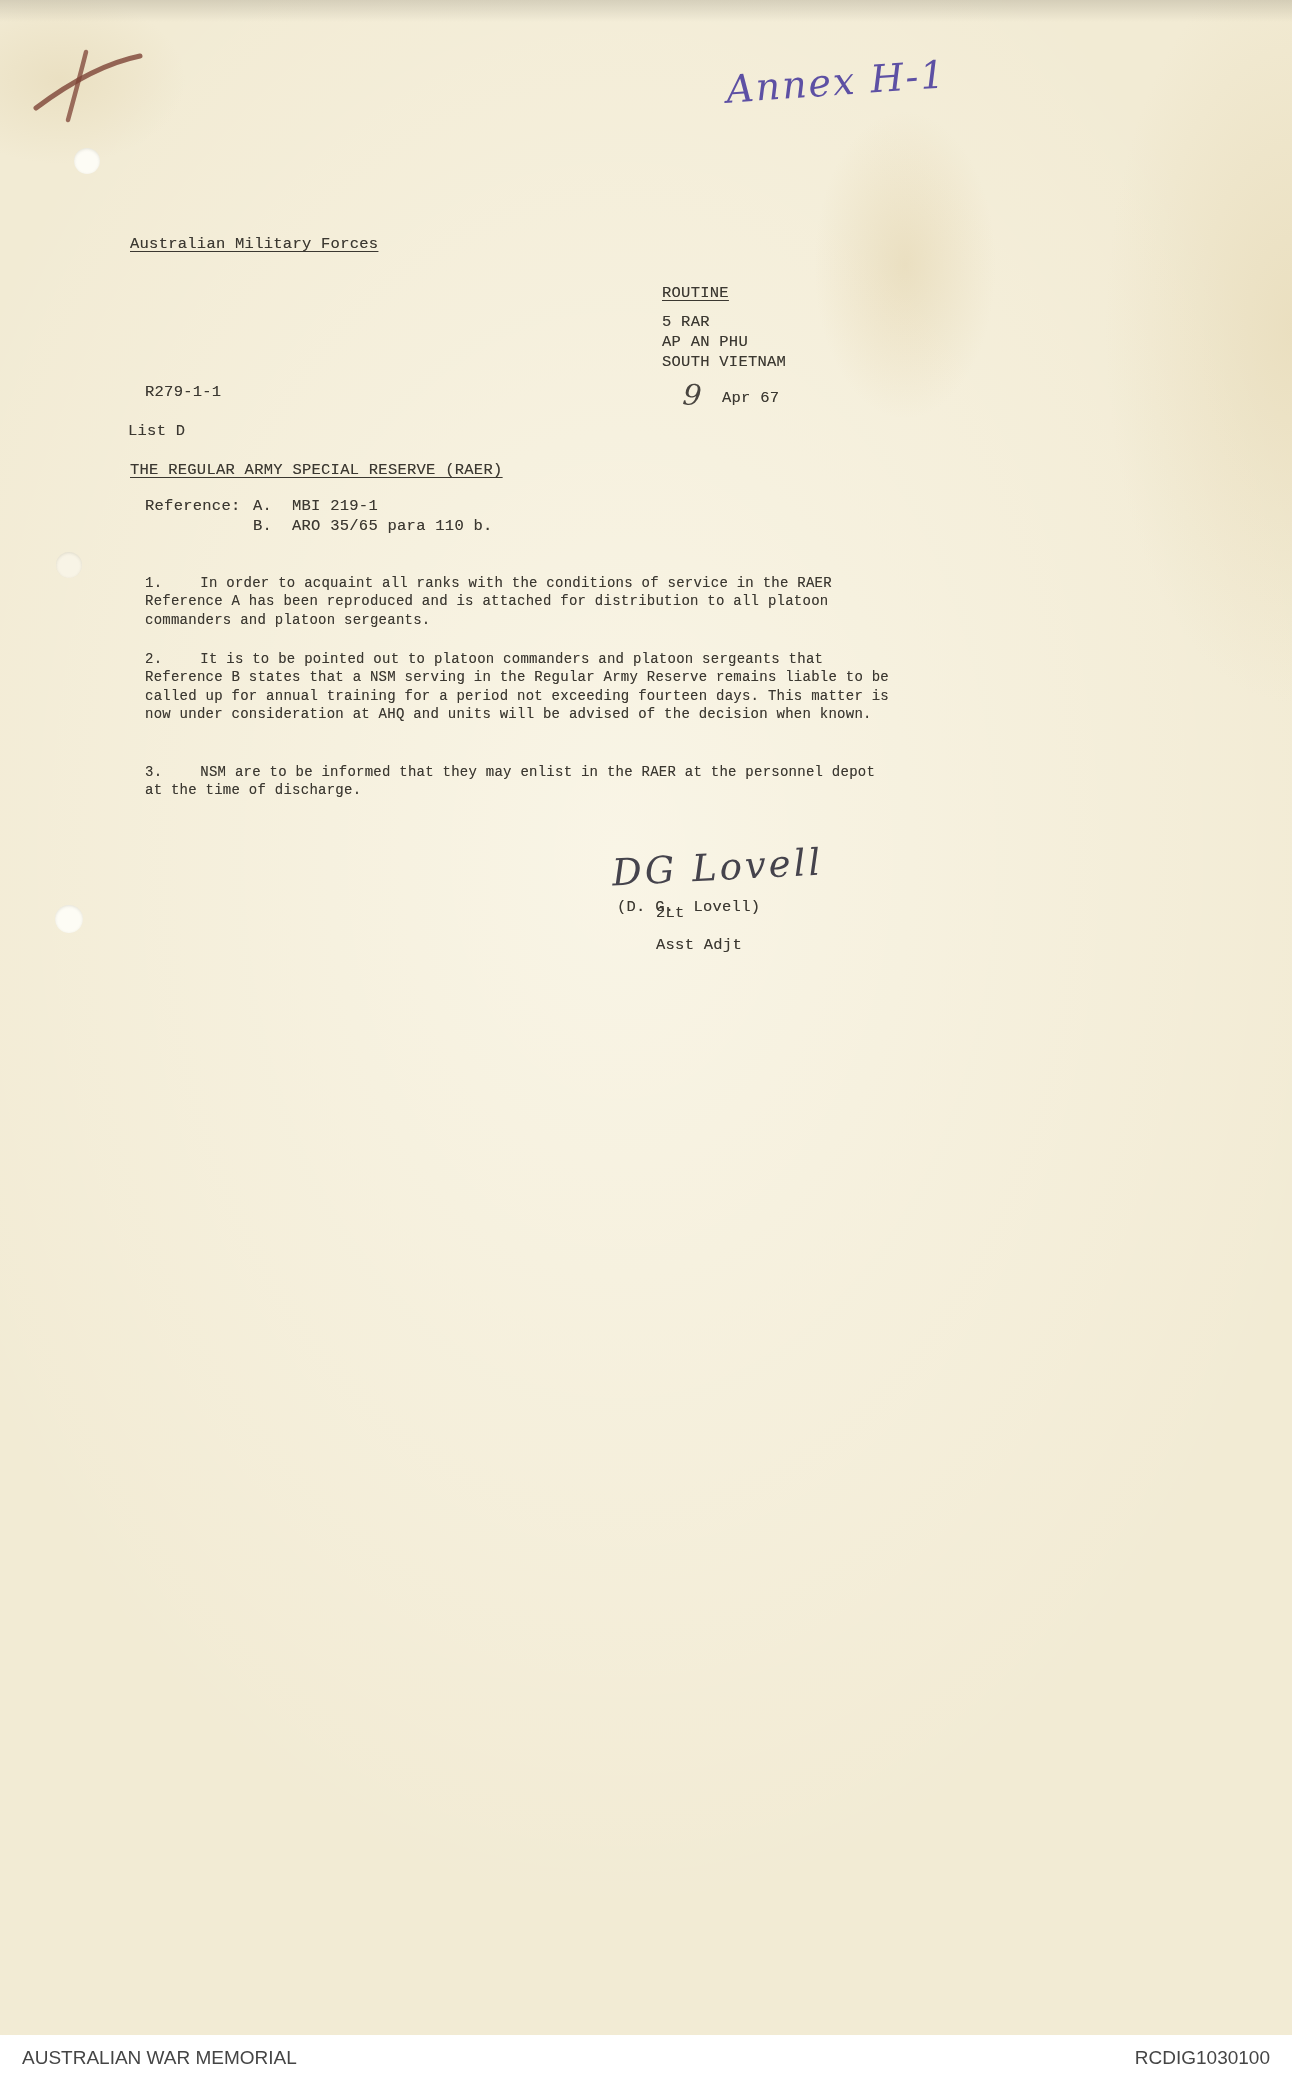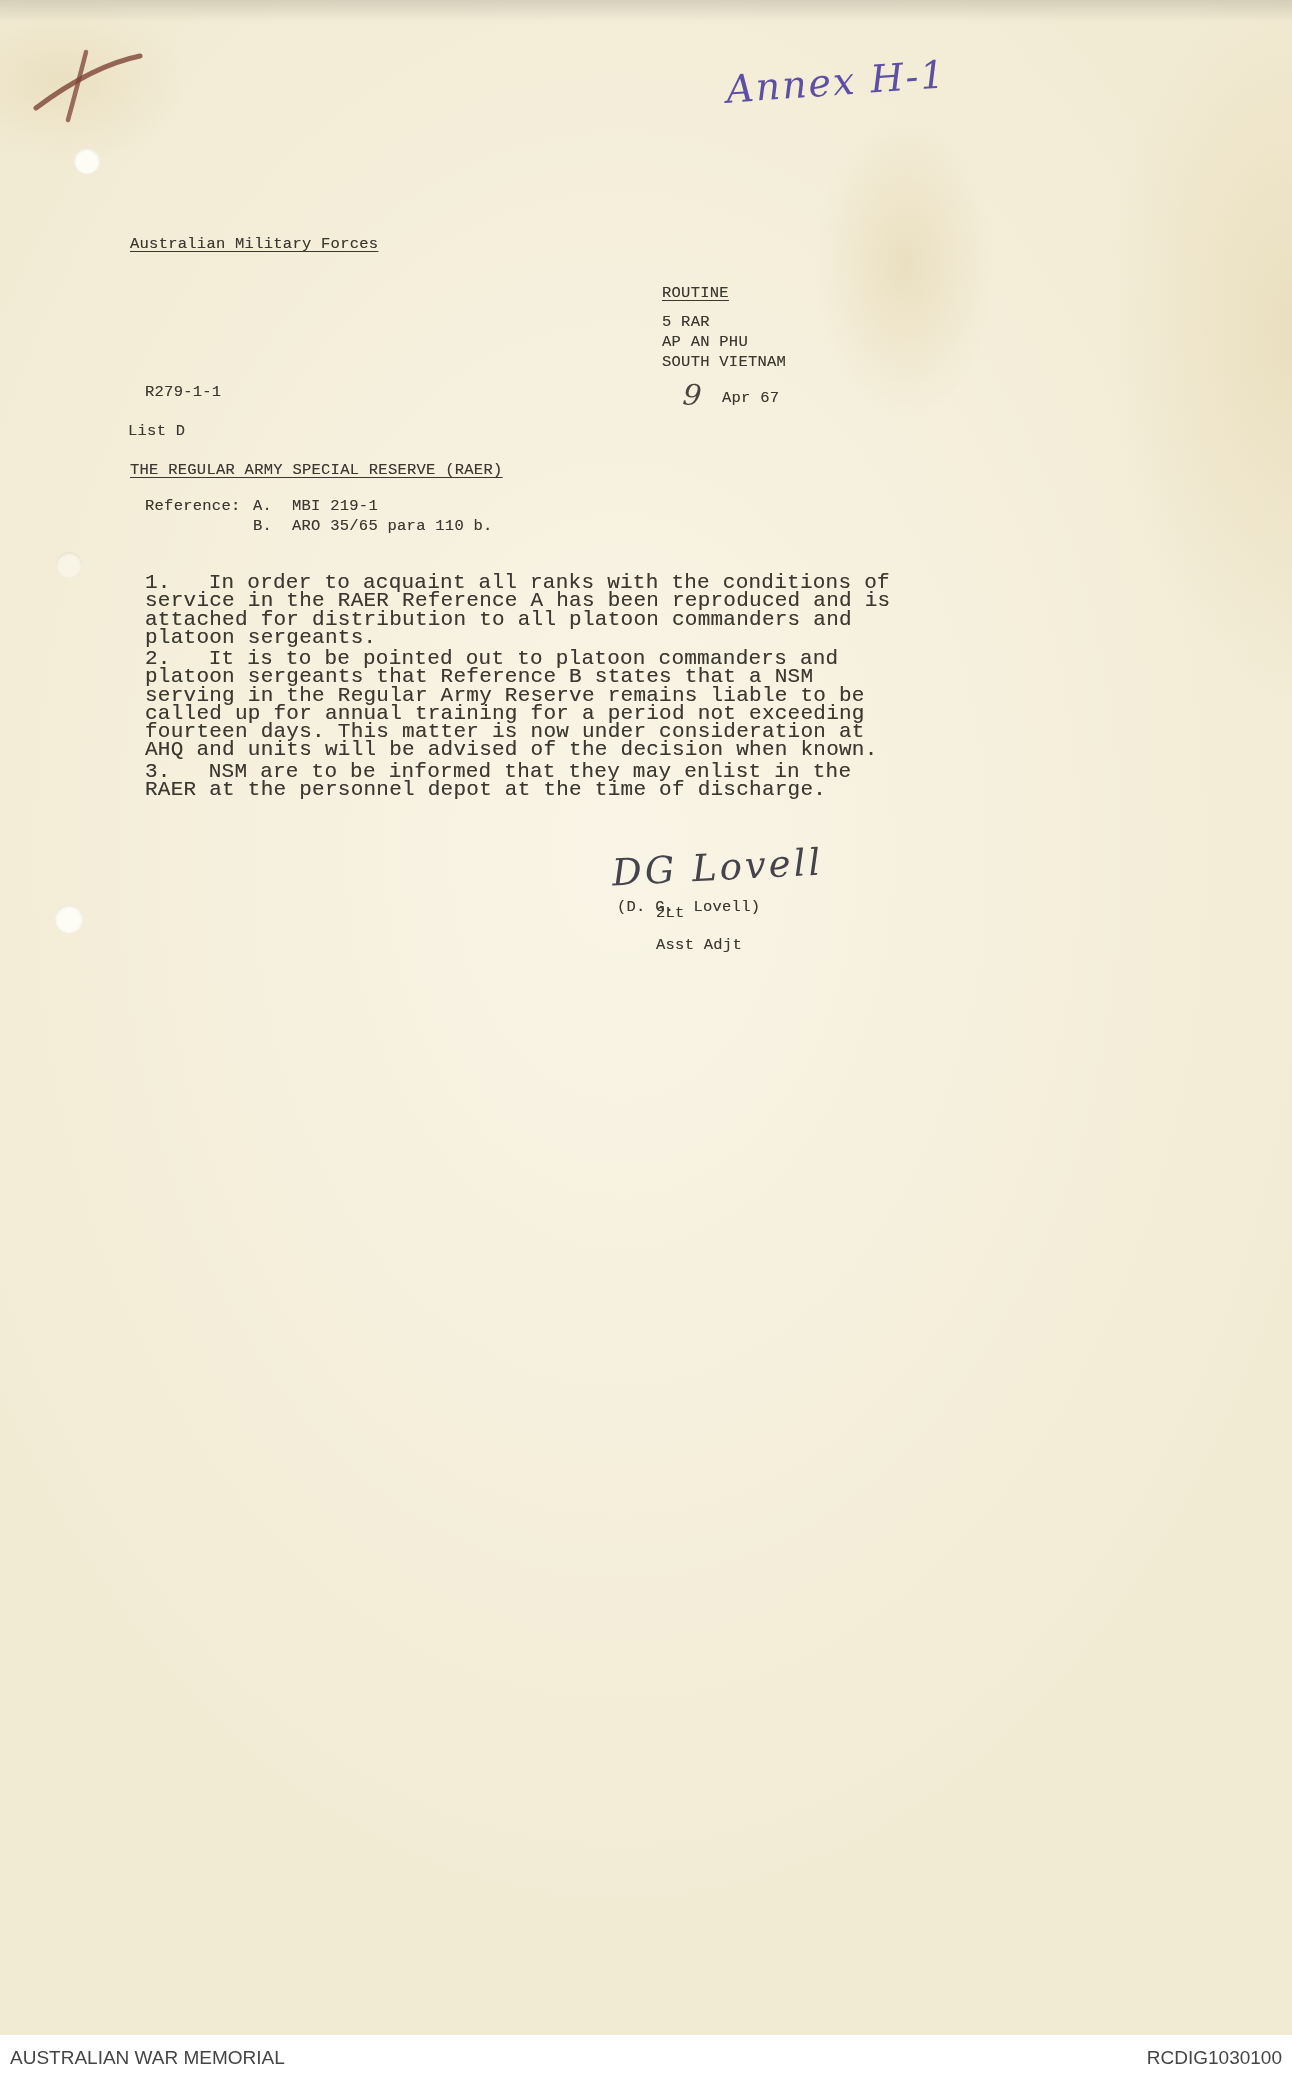--- a/index.html
+++ b/index.html
@@ -28,37 +28,37 @@
 
   .typed {
     position:absolute; font-size:15.5px; line-height:18px; letter-spacing:0.25px;
     color:#3b3831; text-shadow:0 0 0.5px rgba(59,56,49,0.45); white-space:pre;
   }
   .underlined { text-decoration:underline; text-underline-offset:3px; }
   .centered-col { left:130px; width:745px; text-align:left; }
 
   .para {
     position:absolute; left:145px; width:748px;
-    font-size:21px; line-height:18.3px; letter-spacing:0.25px;
+    font-size:14px; line-height:18.3px; letter-spacing:0.25px;
     color:#3b3831; text-shadow:0 0 0.5px rgba(59,56,49,0.45); white-space:normal;
   }
   .para .pnum { margin-right:38px; }
 
   .hand {
     position:absolute; font-family:"DejaVu Serif","Liberation Serif",serif; font-style:italic;
   }
   .annex { left:726px; top:60px; font-size:38px; color:#5d50a4; transform:rotate(-4deg); letter-spacing:2px; }
   .hand-date { left:683px; top:378px; font-size:29px; color:#494540; transform:rotate(6deg); }
   .sig-script { left:612px; top:846px; font-size:37px; color:#45434c; transform:rotate(-3deg); letter-spacing:3px; }
 
   .pen-mark { position:absolute; left:28px; top:46px; }
 
   .footer {
     position:absolute; left:0; right:0; bottom:0; height:46px; background:#ffffff;
-    display:flex; justify-content:space-between; align-items:center; padding:0 10px;
+    display:flex; justify-content:space-between; align-items:center; padding:0 22px;
     box-sizing:border-box; font-family:"Liberation Sans","DejaVu Sans",sans-serif;
     font-size:19px; color:#454545;
   }
 </style>
 </head>
 <body>
 
 <div class="page">
   <div class="paper">
     <div class="top-shadow"></div>

